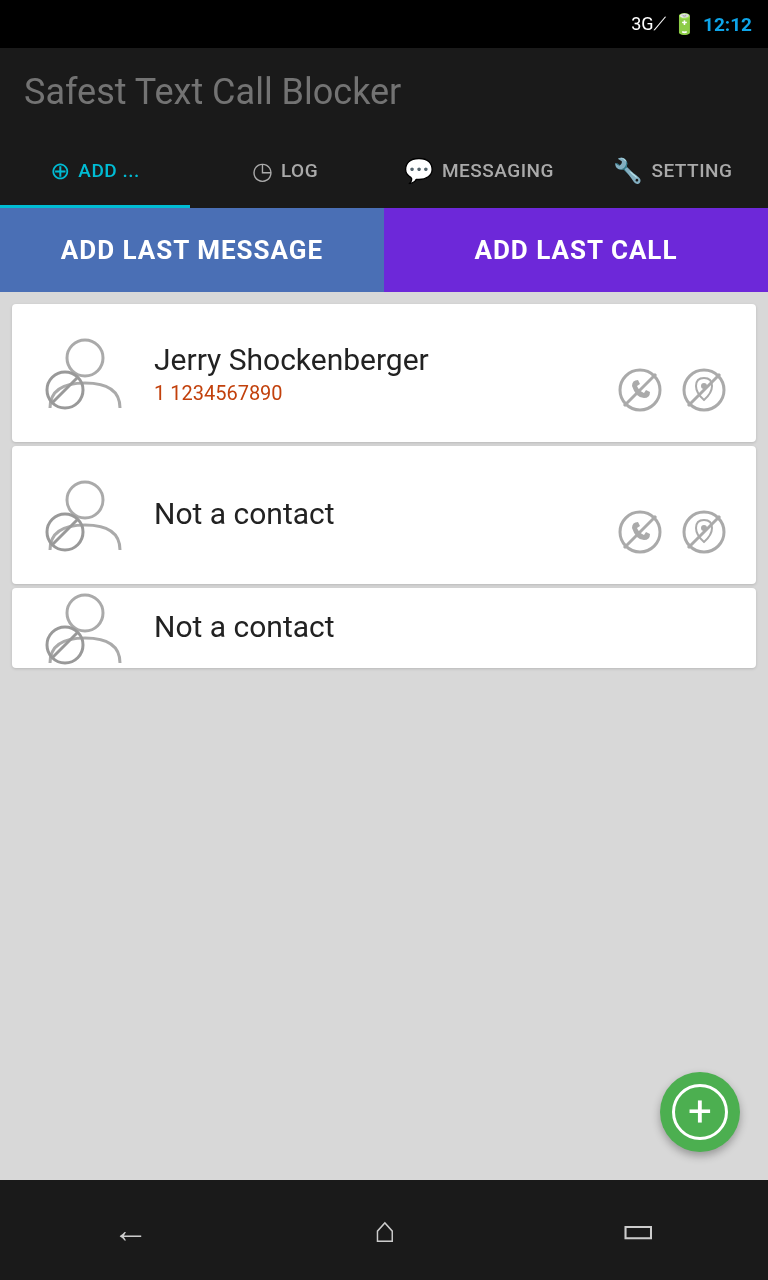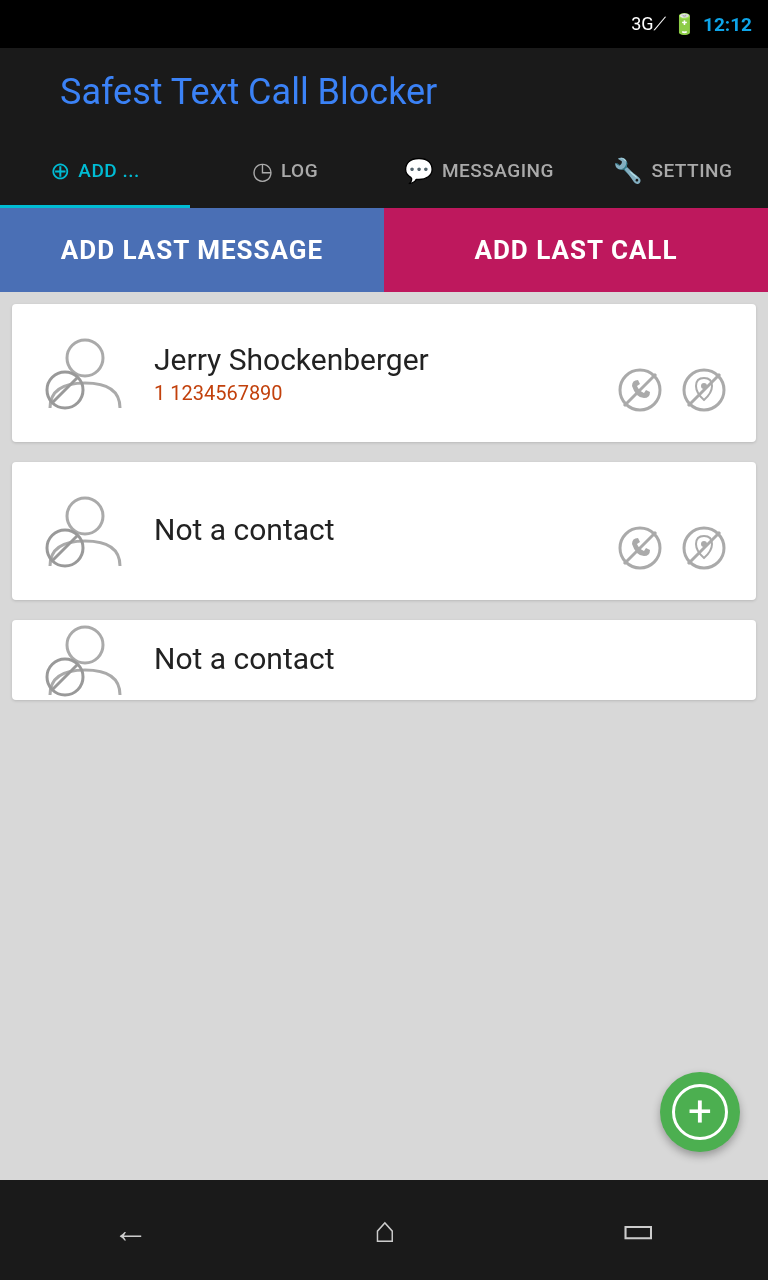--- a/index.html
+++ b/index.html
@@ -48,24 +48,23 @@
     
     .app-header {
       background: #1a1a1a;
       height: 88px;
       display: flex;
       align-items: center;
       padding: 0 24px;
       flex-shrink: 0;
     }
     .app-title {
-      color: #3b82f6;
+      color: #737373;
       font-size: 36px;
       font-weight: 400;
-      margin-left: 36px;
     }
 
     
     .tab-bar {
       background: #1a1a1a;
       height: 72px;
       display: flex;
       align-items: stretch;
       flex-shrink: 0;
       border-bottom: 3px solid #1a1a1a;
@@ -111,31 +110,31 @@
       font-size: 26px;
       font-weight: bold;
       color: #fff;
       cursor: pointer;
       letter-spacing: 1px;
     }
     .action-btn.left {
       background: #4a6fb5;
     }
     .action-btn.right {
-      background: #be185d;
+      background: #6d28d9;
     }
 
     
     .contact-list {
       flex: 1;
       background: #d8d8d8;
       padding: 12px;
       display: flex;
       flex-direction: column;
-      gap: 20px;
+      gap: 4px;
       overflow: hidden;
       position: relative;
     }
 
     .contact-card {
       background: #fff;
       border-radius: 4px;
       padding: 24px 28px;
       display: flex;
       align-items: center;

